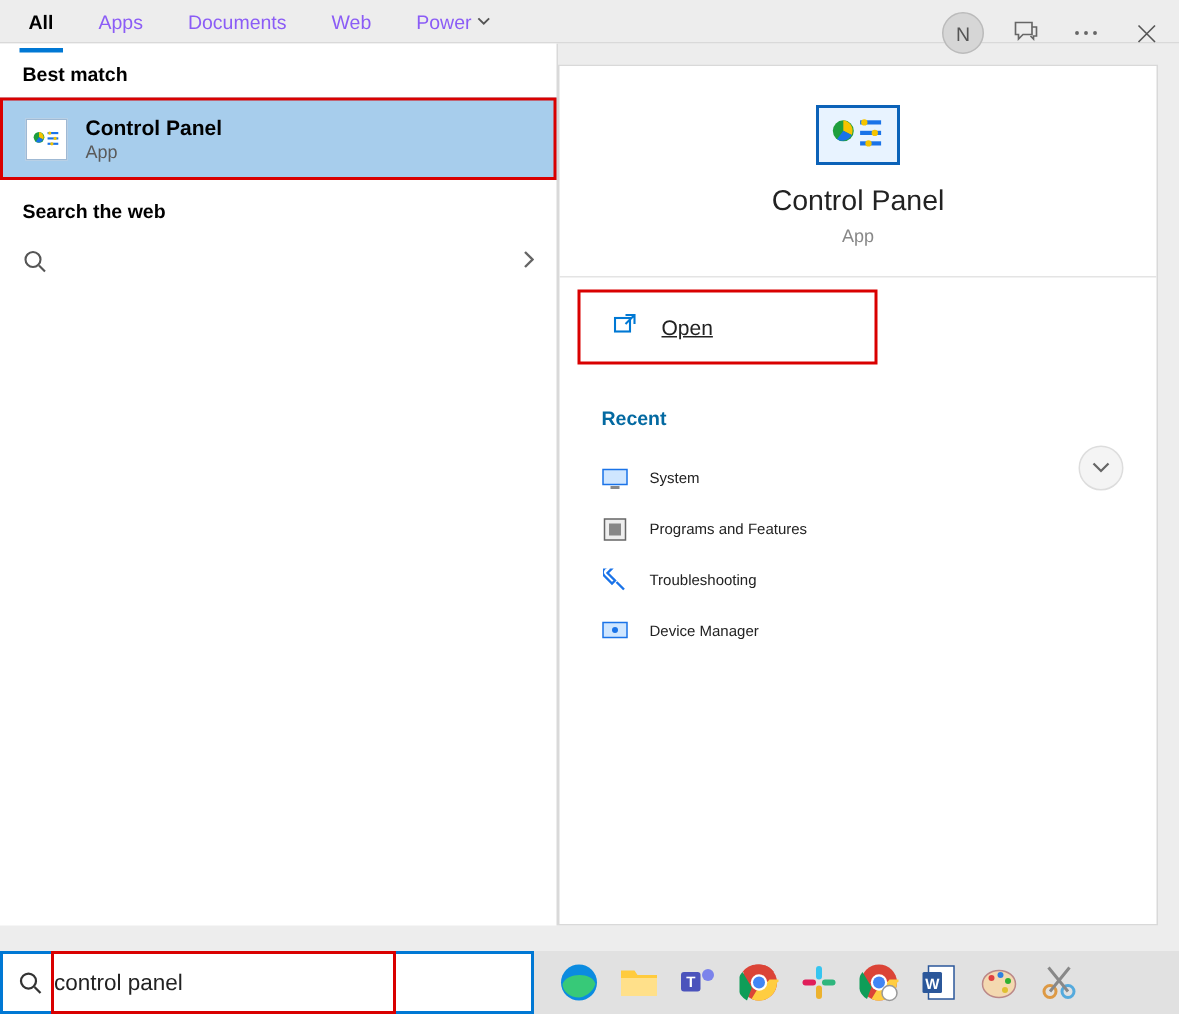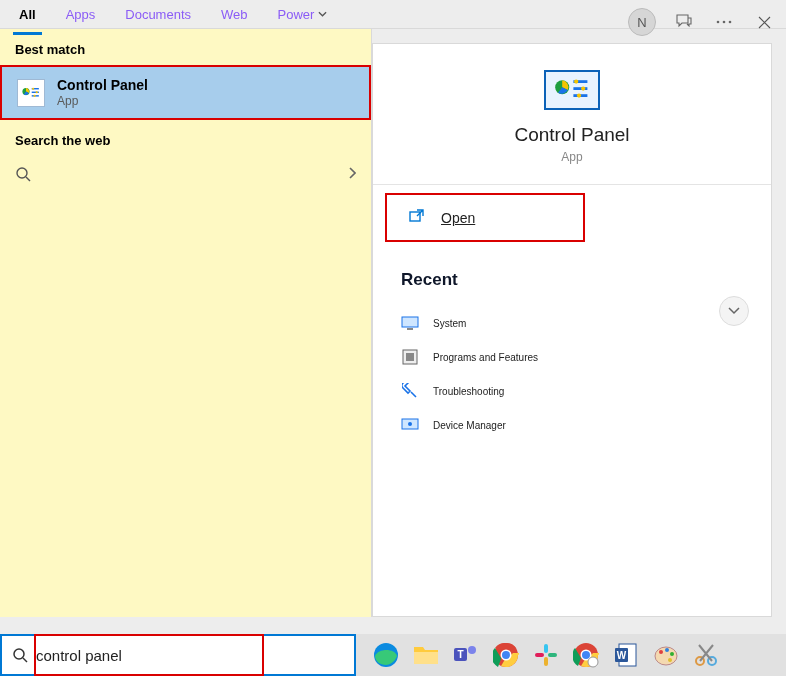--- a/index.html
+++ b/index.html
@@ -8,21 +8,21 @@
 .top-tabs { display: flex; align-items: center; height: 29px; padding: 0 15px; gap: 22px; background: #ededed; border-bottom: 1px solid #d9d9d9; }
 .tab { color: #8b5cf6; font-size: 13px; cursor: pointer; padding: 12px 4px; display: flex; align-items: center; gap: 4px; }
 .tab.active { color: #000; font-weight: 600; position: relative; }
 .tab.active::after { content: ""; position: absolute; bottom: -1px; left: -2px; right: -2px; height: 3px; background: #0078d4; }
 
 .top-right { position: absolute; right: 10px; top: 8px; display: flex; align-items: center; gap: 16px; }
 .avatar { width: 28px; height: 28px; border-radius: 50%; background: #d6d6d6; display: flex; align-items: center; justify-content: center; font-size: 13px; color: #555; border: 1px solid #bbb; }
 .icon-btn { color: #555; cursor: pointer; display: flex; align-items: center; justify-content: center; width: 24px; }
 
 .main { display: flex; height: calc(100% - 46px - 42px); }
-.left-pane { width: 372px; background: #fef9c3; border-right: 1px solid #d9d9d9; }
+.left-pane { width: 372px; background: #ffffff; border-right: 1px solid #d9d9d9; }
 .right-pane { flex: 1; background: #ededed; padding: 14px 14px 0 0; }
 
 .section-label { font-weight: 600; font-size: 13px; padding: 13px 15px 8px; color: #000; }
 
 .best-match-item { display: flex; align-items: center; gap: 12px; padding: 10px 15px; background: #a7cdec; border: 2px solid #d90000; cursor: pointer; }
 .cp-icon-small { width: 28px; height: 28px; background: #fff; border: 1px solid #9fb9d4; display: flex; align-items: center; justify-content: center; }
 .bm-title { font-weight: 600; font-size: 14px; color: #000; }
 .bm-sub { font-size: 12px; color: #5a5a5a; margin-top: 1px; }
 
 .web-item { display: flex; align-items: center; justify-content: space-between; padding: 10px 15px; cursor: pointer; }
@@ -38,21 +38,21 @@
 .card-sub { font-size: 12px; color: #888; margin-top: 4px; }
 
 .divider { height: 1px; background: #e4e4e4; margin: 0; position: relative; }
 .expand-btn { position: absolute; right: 22px; top: 54px; width: 30px; height: 30px; border-radius: 50%; background: #f4f4f4; border: 1px solid #ddd; display: flex; align-items: center; justify-content: center; cursor: pointer; color: #555; }
 
 .action-row { display: flex; align-items: center; gap: 16px; padding: 14px 22px; cursor: pointer; border: 2px solid #d90000; margin: 8px 12px 0 12px; width: 200px; position: relative; }
 .action-ico { color: #0078d4; font-size: 15px; }
 .action-label { font-size: 14px; color: #222; text-decoration: underline; }
 
 .recent-section { padding: 28px 22px 0 28px; position: relative; }
-.recent-label { font-weight: 600; font-size: 17px; margin-bottom: 16px; color: #0f172a; }
+.recent-label { font-weight: 600; font-size: 13px; margin-bottom: 16px; color: #0369a1; }
 .recent-item { display: flex; align-items: center; gap: 14px; padding: 8px 0; cursor: pointer; }
 .recent-ico { width: 18px; height: 18px; display: flex; align-items: center; justify-content: center; font-size: 14px; }
 .recent-text { font-size: 10px; color: #222; }
 
 .bottom-bar { position: absolute; bottom: 0; left: 0; right: 0; height: 42px; display: flex; align-items: stretch; background: #e1e1e1; }
 .search-box { width: 356px; display: flex; align-items: center; border: 2px solid #0078d4; background: #fff; padding: 0 10px; gap: 8px; }
 .search-input { border: none; outline: none; flex: 1; font-size: 15px; color: #222; background: transparent; }
 .search-box-red { border: 2px solid #d90000; position: absolute; left: 34px; top: 0; width: 230px; height: 42px; pointer-events: none; }
 .taskbar { flex: 1; display: flex; align-items: center; gap: 12px; padding: 0 0 0 16px; }
 .task-ico { width: 28px; height: 28px; border-radius: 4px; display: flex; align-items: center; justify-content: center; cursor: pointer; }

